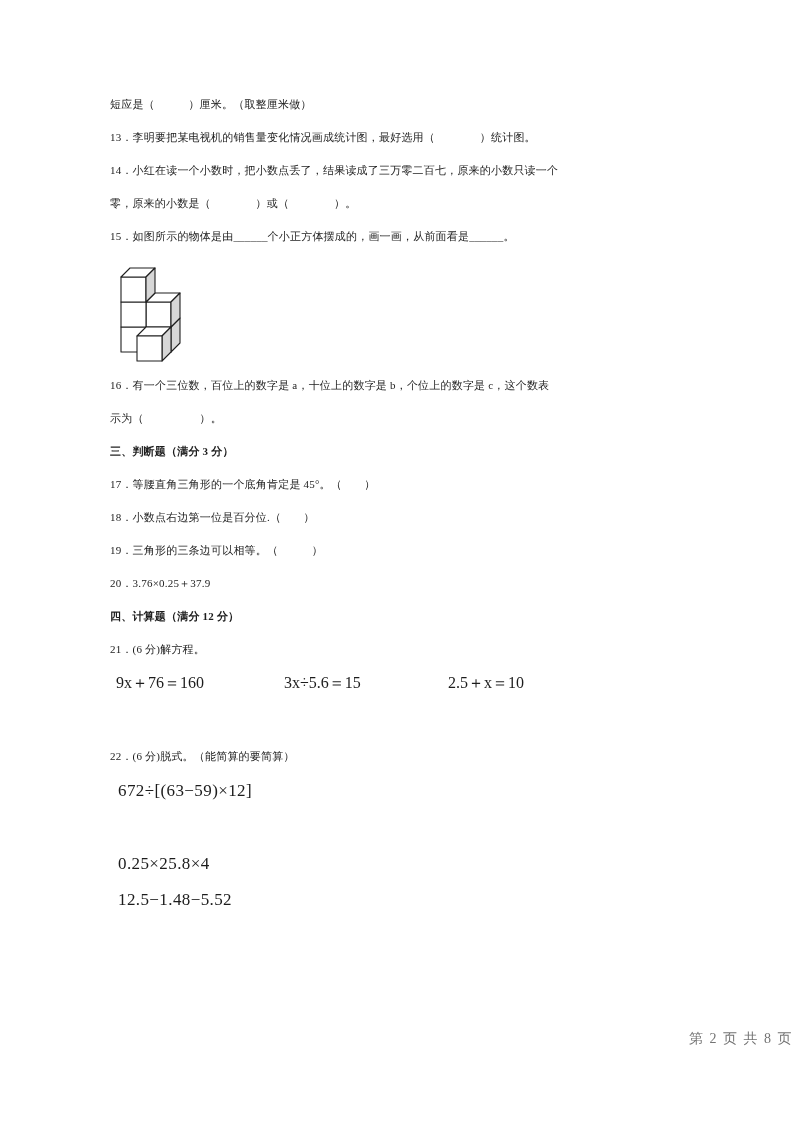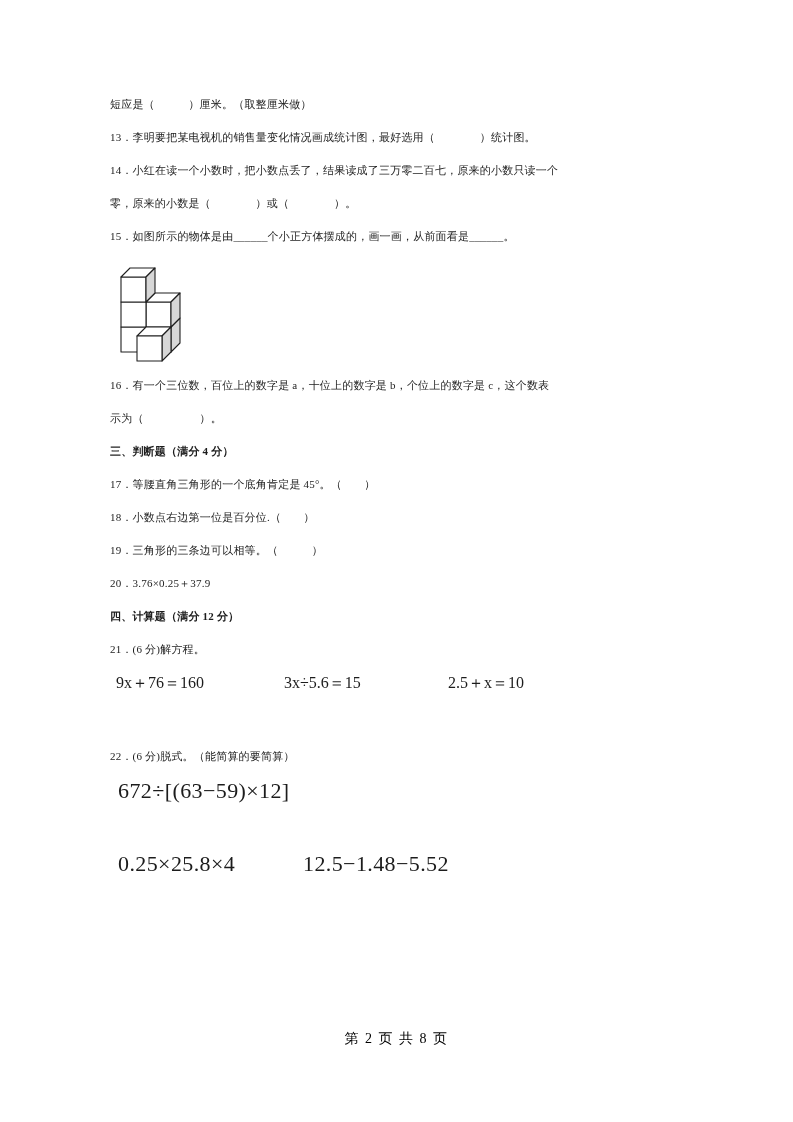--- a/index.html
+++ b/index.html
@@ -30,37 +30,38 @@
   }
   .eqrow{
     display:flex;
     align-items:baseline;
     line-height:33px;
     font-size:16px;
     white-space:nowrap;
   }
   .eqrow-serif{
     font-family:"Liberation Serif","DejaVu Serif",serif;
-    font-size:22px;
+    font-size:17px;
     line-height:36px;
     letter-spacing:0.4px;
+    flex-direction:column;
   }
   .eq21-c1{margin-left:6px;min-width:168px;display:inline-block;}
   .eq21-c2{min-width:164px;display:inline-block;}
   .eq22-c1{margin-left:8px;min-width:185px;display:inline-block;}
   .gap-q22{margin-top:41px;}
   .gap-row2{margin-top:37px;}
   .footer{
     position:absolute;
     left:0;top:1030px;
     width:100%;
-    text-align:center;
+    text-align:right;
     font-size:14px;
     letter-spacing:1.5px;
-    color:#000000;
+    color:#737373;
   }
   svg .face-front{fill:#ffffff;}
   svg .face-top{fill:#ffffff;}
   svg .face-side{fill:#d7d7d7;}
   svg polygon{stroke:#1f1f1f;stroke-width:1.1;stroke-linejoin:round;}
 </style>
 </head>
 <body>
 
 <div class="page">
@@ -94,21 +95,21 @@
 
         <polygon class="face-top" points="25,77 34,68 59,68 50,77"></polygon>
         <polygon class="face-side" points="50,77 59,68 59,93 50,102"></polygon>
         <polygon class="face-front" points="25,77 50,77 50,102 25,102"></polygon>
       </svg>
     </div>
 
     <div class="line">16．有一个三位数，百位上的数字是 a，十位上的数字是 b，个位上的数字是 c，这个数表</div>
     <div class="line">示为（　　　　　）。</div>
 
-    <div class="line heading">三、判断题（满分 4 分）</div>
+    <div class="line heading">三、判断题（满分 3 分）</div>
 
     <div class="line">17．等腰直角三角形的一个底角肯定是 45°。（　　）</div>
     <div class="line">18．小数点右边第一位是百分位.（　　）</div>
     <div class="line">19．三角形的三条边可以相等。（　　　）</div>
 
     <div class="line">20．3.76×0.25＋37.9</div>
 
     <div class="line heading">四、计算题（满分 12 分）</div>
 
     <div class="line">21．(6 分)解方程。</div>

